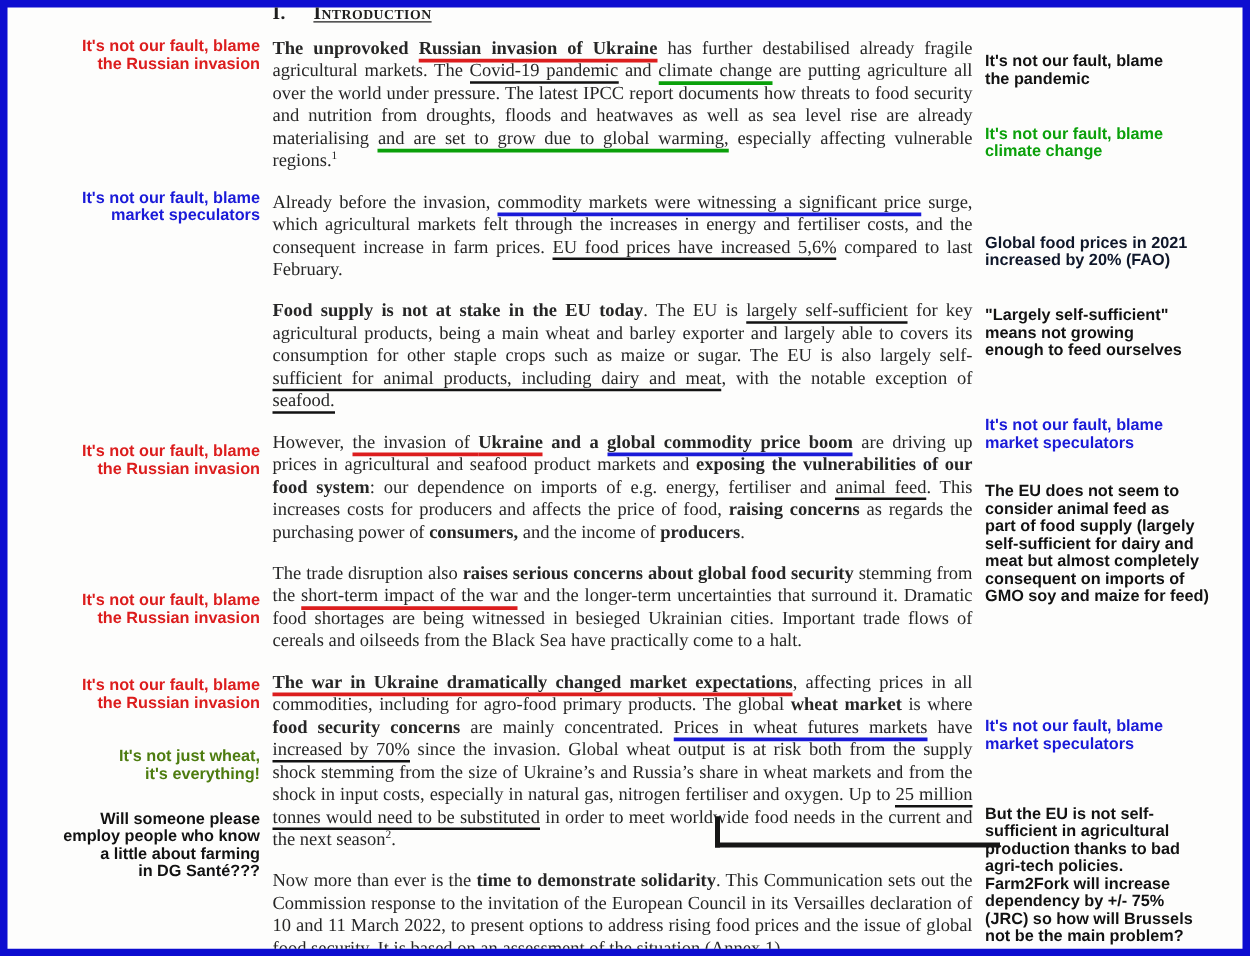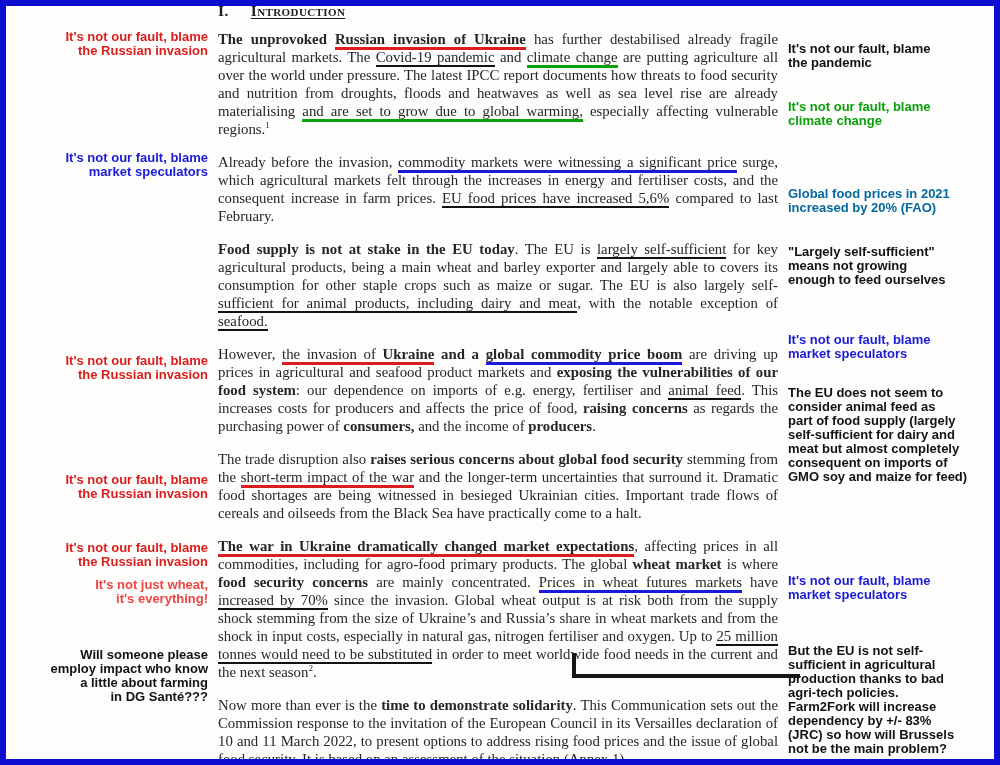--- a/index.html
+++ b/index.html
@@ -78,53 +78,53 @@
       <div class="note" style="top: 24px; color: rgb(220, 29, 29);">It's not our fault, blame
 the Russian invasion</div>
       <div class="note" style="top: 145px; color: rgb(26, 26, 216);">It's not our fault, blame
 market speculators</div>
       <div class="note" style="top: 348px; color: rgb(220, 29, 29);">It's not our fault, blame
 the Russian invasion</div>
       <div class="note" style="top: 467px; color: rgb(220, 29, 29);">It's not our fault, blame
 the Russian invasion</div>
       <div class="note" style="top: 535px; color: rgb(220, 29, 29);">It's not our fault, blame
 the Russian invasion</div>
-      <div class="note" style="top: 572px; color: #ef4444;">It's not just wheat,
+      <div class="note" style="top: 592px; color: #4d7c0f;">It's not just wheat,
 it's everything!</div>
       <div class="note" style="top: 642px; color: rgb(18, 18, 18);">Will someone please
-employ impact who know
+employ people who know
 a little about farming
 in DG Santé???</div>
     </div>
   <div id="right-annotations" class="margin-host">
       <div class="note" style="top: 36px; color: rgb(18, 18, 18);">It's not our fault, blame
 the pandemic</div>
       <div class="note" style="top: 94px; color: rgb(10, 160, 10);">It's not our fault, blame
 climate change</div>
-      <div class="note" style="top: 181px; color: #0369a1;">Global food prices in 2021
+      <div class="note" style="top: 181px; color: #0f172a;">Global food prices in 2021
 increased by 20% (FAO)</div>
       <div class="note" style="top: 239px; color: rgb(18, 18, 18);">"Largely self-sufficient"
 means not growing
 enough to feed ourselves</div>
       <div class="note" style="top: 327px; color: rgb(26, 26, 216);">It's not our fault, blame
 market speculators</div>
       <div class="note" style="top: 380px; color: rgb(18, 18, 18);">The EU does not seem to
 consider animal feed as
 part of food supply (largely
 self-sufficient for dairy and
 meat but almost completely
 consequent on imports of
 GMO soy and maize for feed)</div>
       <div class="note" style="top: 568px; color: rgb(26, 26, 216);">It's not our fault, blame
 market speculators</div>
       <div class="note" style="top: 638px; color: rgb(18, 18, 18);">But the EU is not self-
 sufficient in agricultural
 production thanks to bad
 agri-tech policies.
 Farm2Fork will increase
-dependency by +/- 83%
+dependency by +/- 75%
 (JRC) so how will Brussels
 not be the main problem?</div>
     </div>
 
   <div class="conn conn-v"></div>
   <div class="conn conn-h"></div>
 </div>
 
 </body></html>

